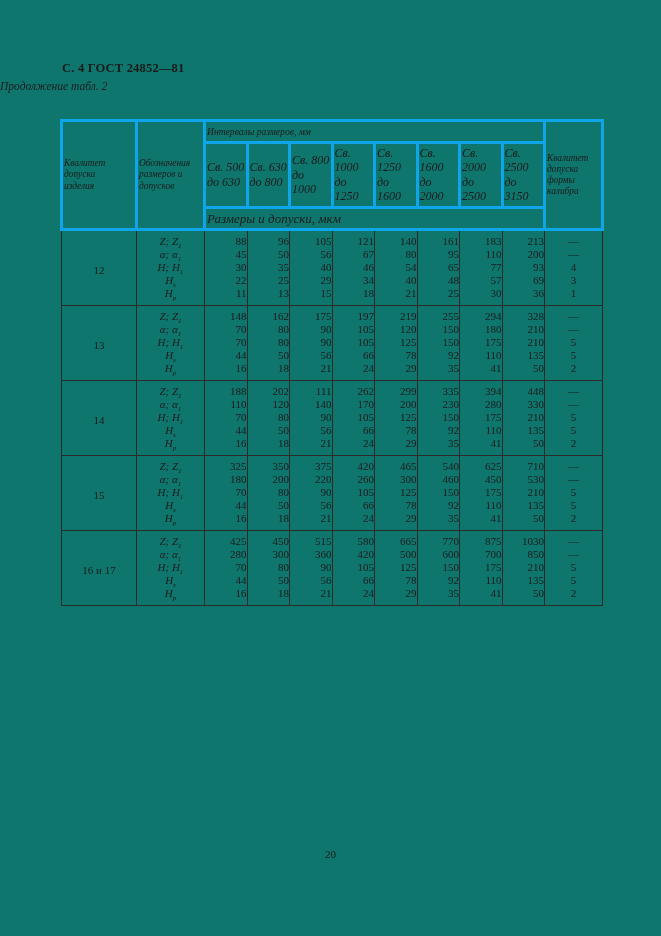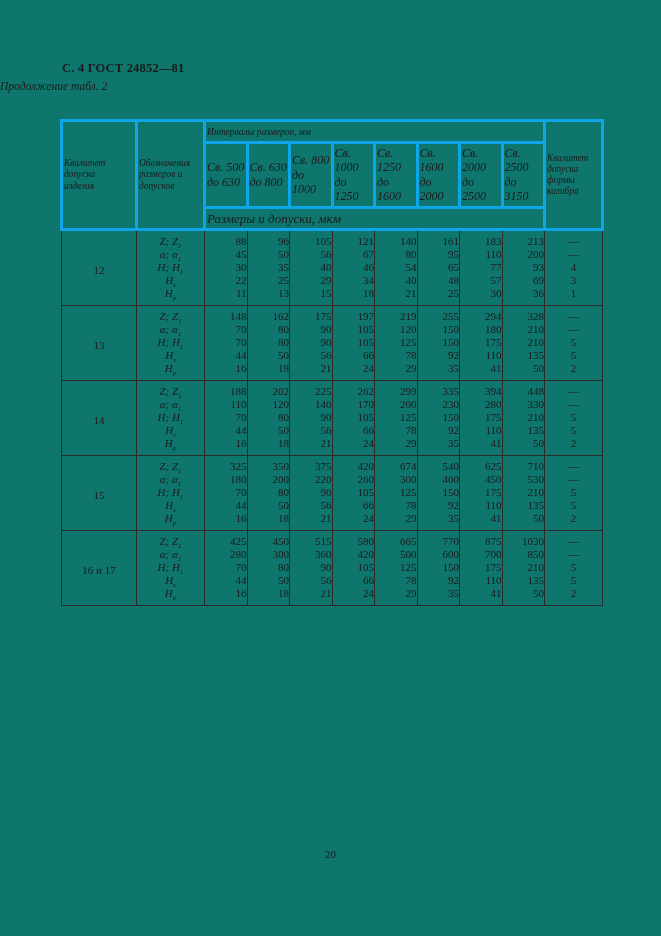--- a/index.html
+++ b/index.html
@@ -236,21 +236,21 @@
           <td class="num-cell">35</td>
           <td class="num-cell">41</td>
           <td class="num-cell">50</td>
           <td class="form-cell">2</td>
         </tr>
         <tr class="grp-first">
           <td class="kv-cell" rowspan="5">14</td>
           <td class="des-cell">Z; Z<sub>1</sub></td>
           <td class="num-cell">188</td>
           <td class="num-cell">202</td>
-          <td class="num-cell">225</td>
+          <td class="num-cell">111</td>
           <td class="num-cell">262</td>
           <td class="num-cell">299</td>
           <td class="num-cell">335</td>
           <td class="num-cell">394</td>
           <td class="num-cell">448</td>
           <td class="form-cell">—</td>
         </tr>
         <tr>
           <td class="des-cell">α; α<sub>1</sub></td>
           <td class="num-cell">110</td>
@@ -299,21 +299,21 @@
           <td class="num-cell">50</td>
           <td class="form-cell">2</td>
         </tr>
         <tr class="grp-first">
           <td class="kv-cell" rowspan="5">15</td>
           <td class="des-cell">Z; Z<sub>1</sub></td>
           <td class="num-cell">325</td>
           <td class="num-cell">350</td>
           <td class="num-cell">375</td>
           <td class="num-cell">420</td>
-          <td class="num-cell">674</td>
+          <td class="num-cell">465</td>
           <td class="num-cell">540</td>
           <td class="num-cell">625</td>
           <td class="num-cell">710</td>
           <td class="form-cell">—</td>
         </tr>
         <tr>
           <td class="des-cell">α; α<sub>1</sub></td>
           <td class="num-cell">180</td>
           <td class="num-cell">200</td>
           <td class="num-cell">220</td>

